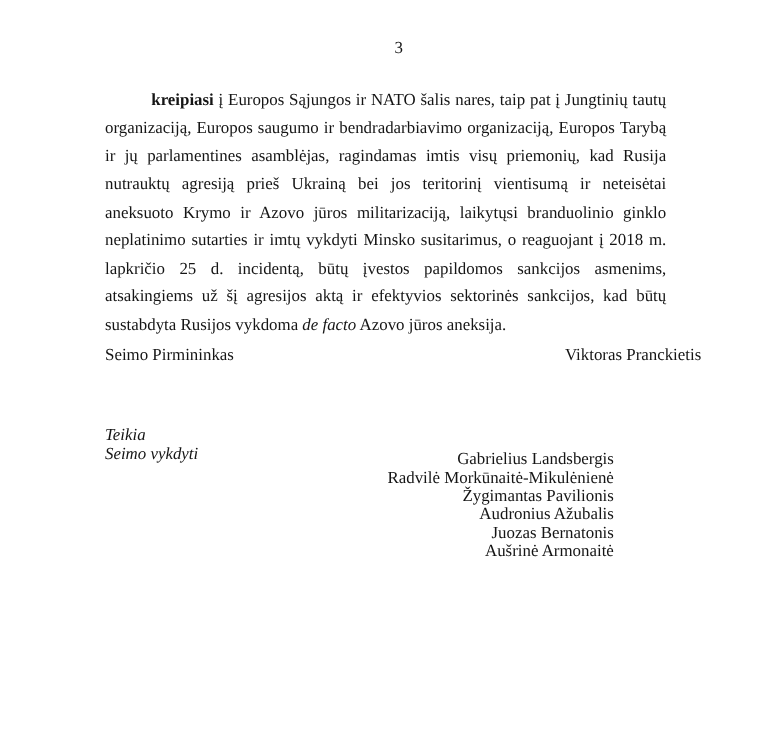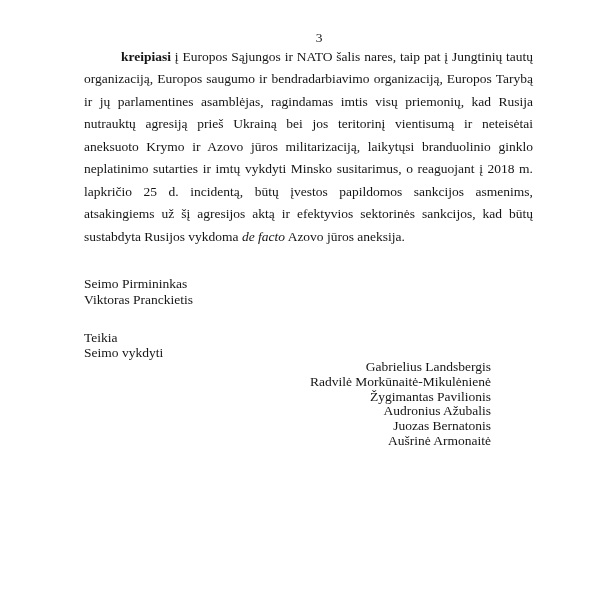--- a/index.html
+++ b/index.html
@@ -22,48 +22,48 @@
   }
   .page-number {
     position: absolute;
     top: 30px;
     left: 84px;
     width: 470px;
     text-align: center;
   }
   .main-paragraph {
     position: absolute;
-    top: 32px;
+    top: 55px;
     left: 84px;
     width: 449px;
     text-align: justify;
     text-indent: 37px;
     line-height: 22.5px;
   }
   .main-paragraph .lead-bold {
     font-weight: bold;
   }
   .main-paragraph .italic {
     font-style: italic;
   }
   .signature-row {
     position: absolute;
     top: 276px;
     left: 84px;
     width: 477px;
     display: flex;
     justify-content: space-between;
-    flex-direction: column;
   }
   .submitters-block {
     position: absolute;
-    top: 331px;
+    top: 341px;
     left: 84px;
     width: 477px;
     line-height: 14.8px;
+    font-style: italic;
   }
   .names-list {
     position: absolute;
     top: 360px;
     left: 310px;
     line-height: 14.8px;
   }
   .names-list div {
     white-space: nowrap;
     text-align: right;

